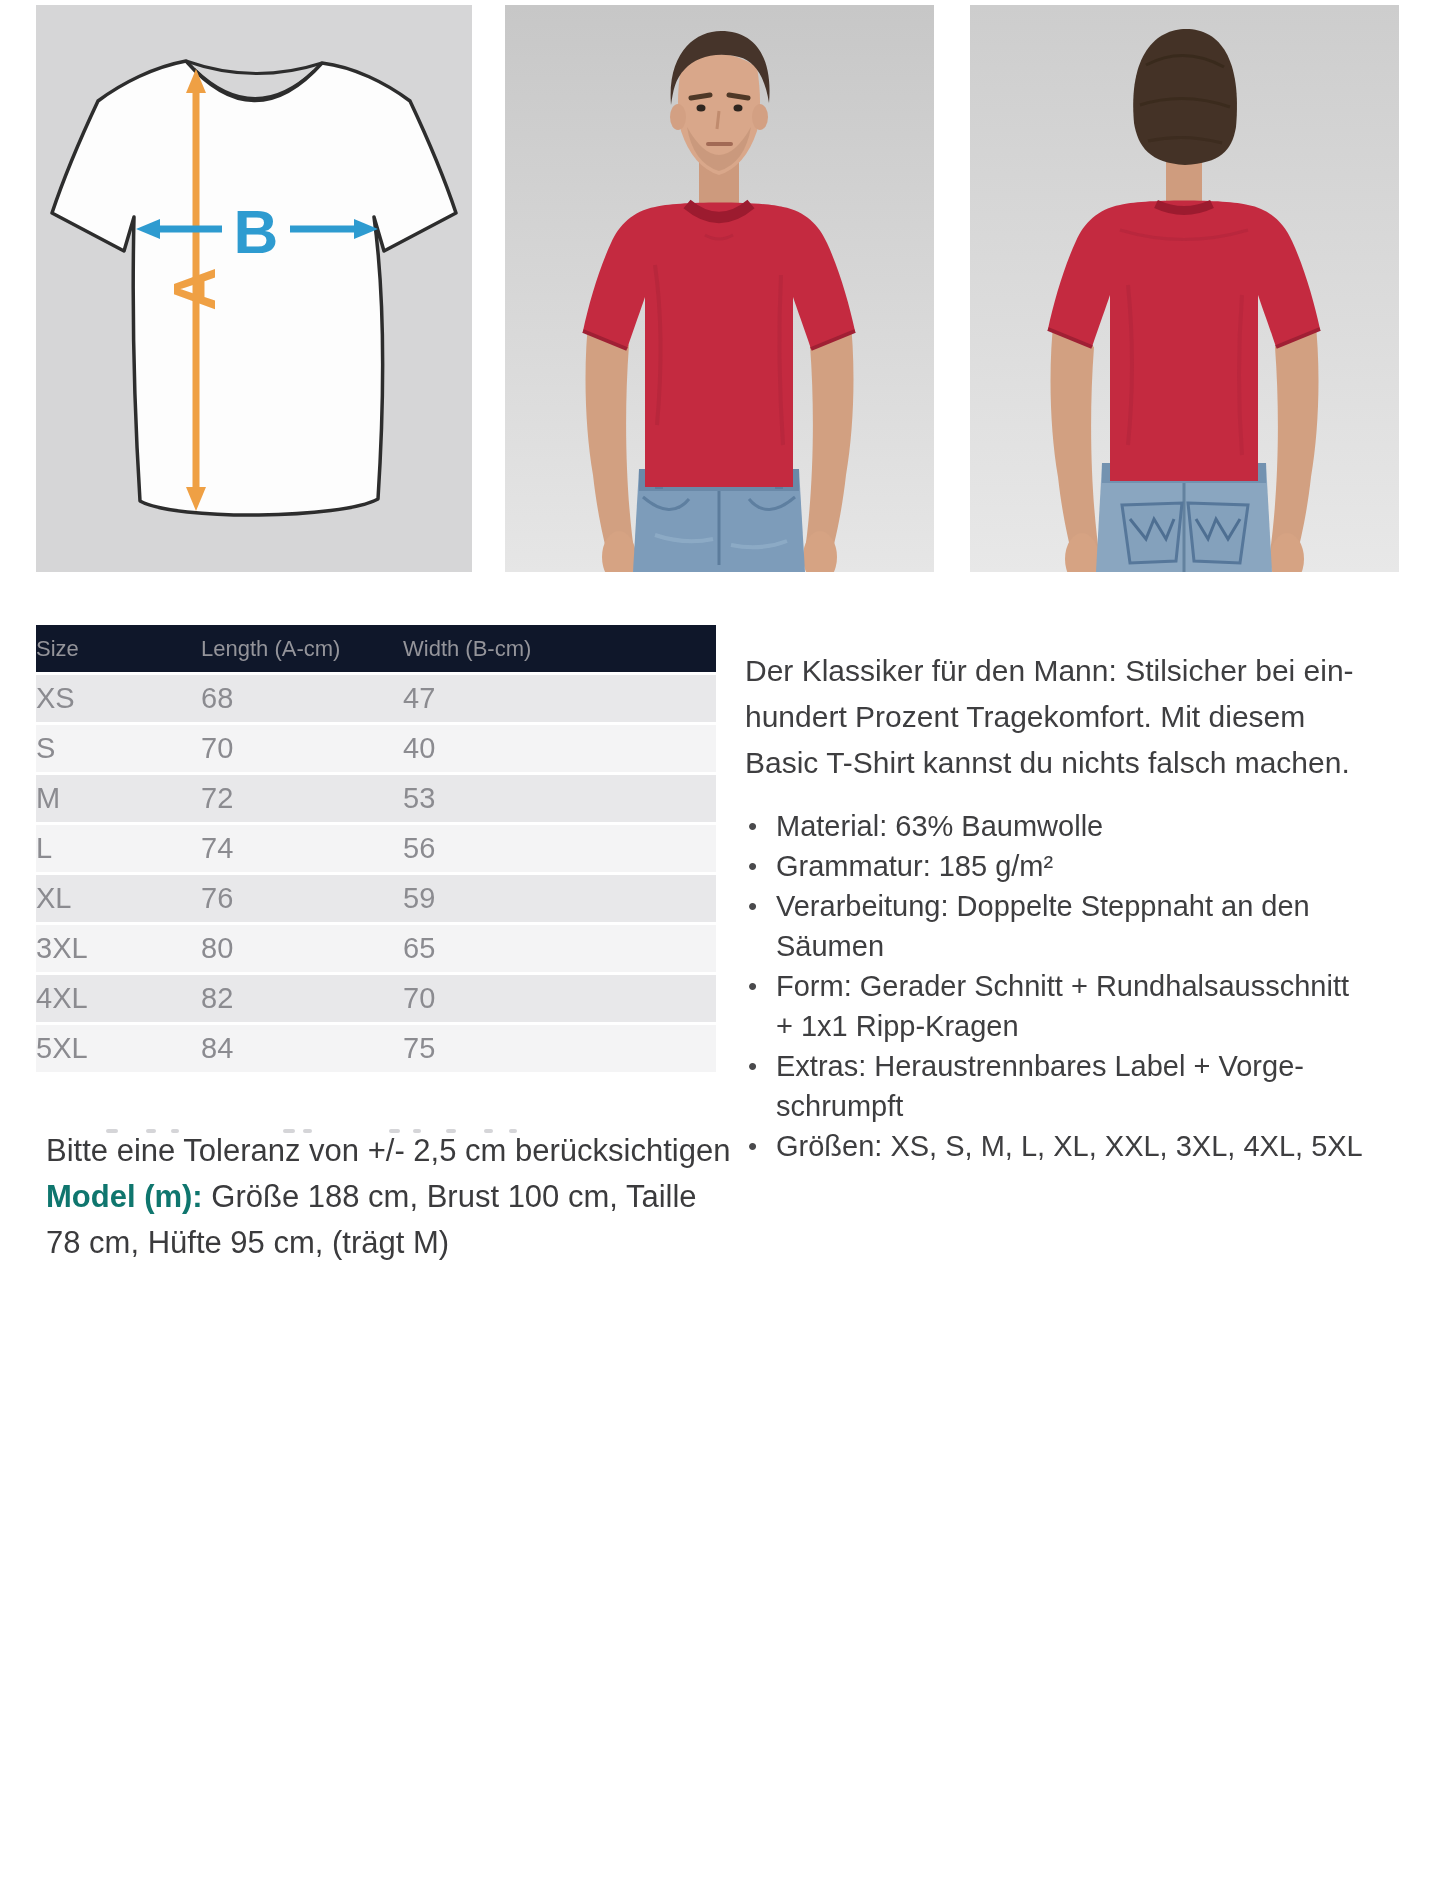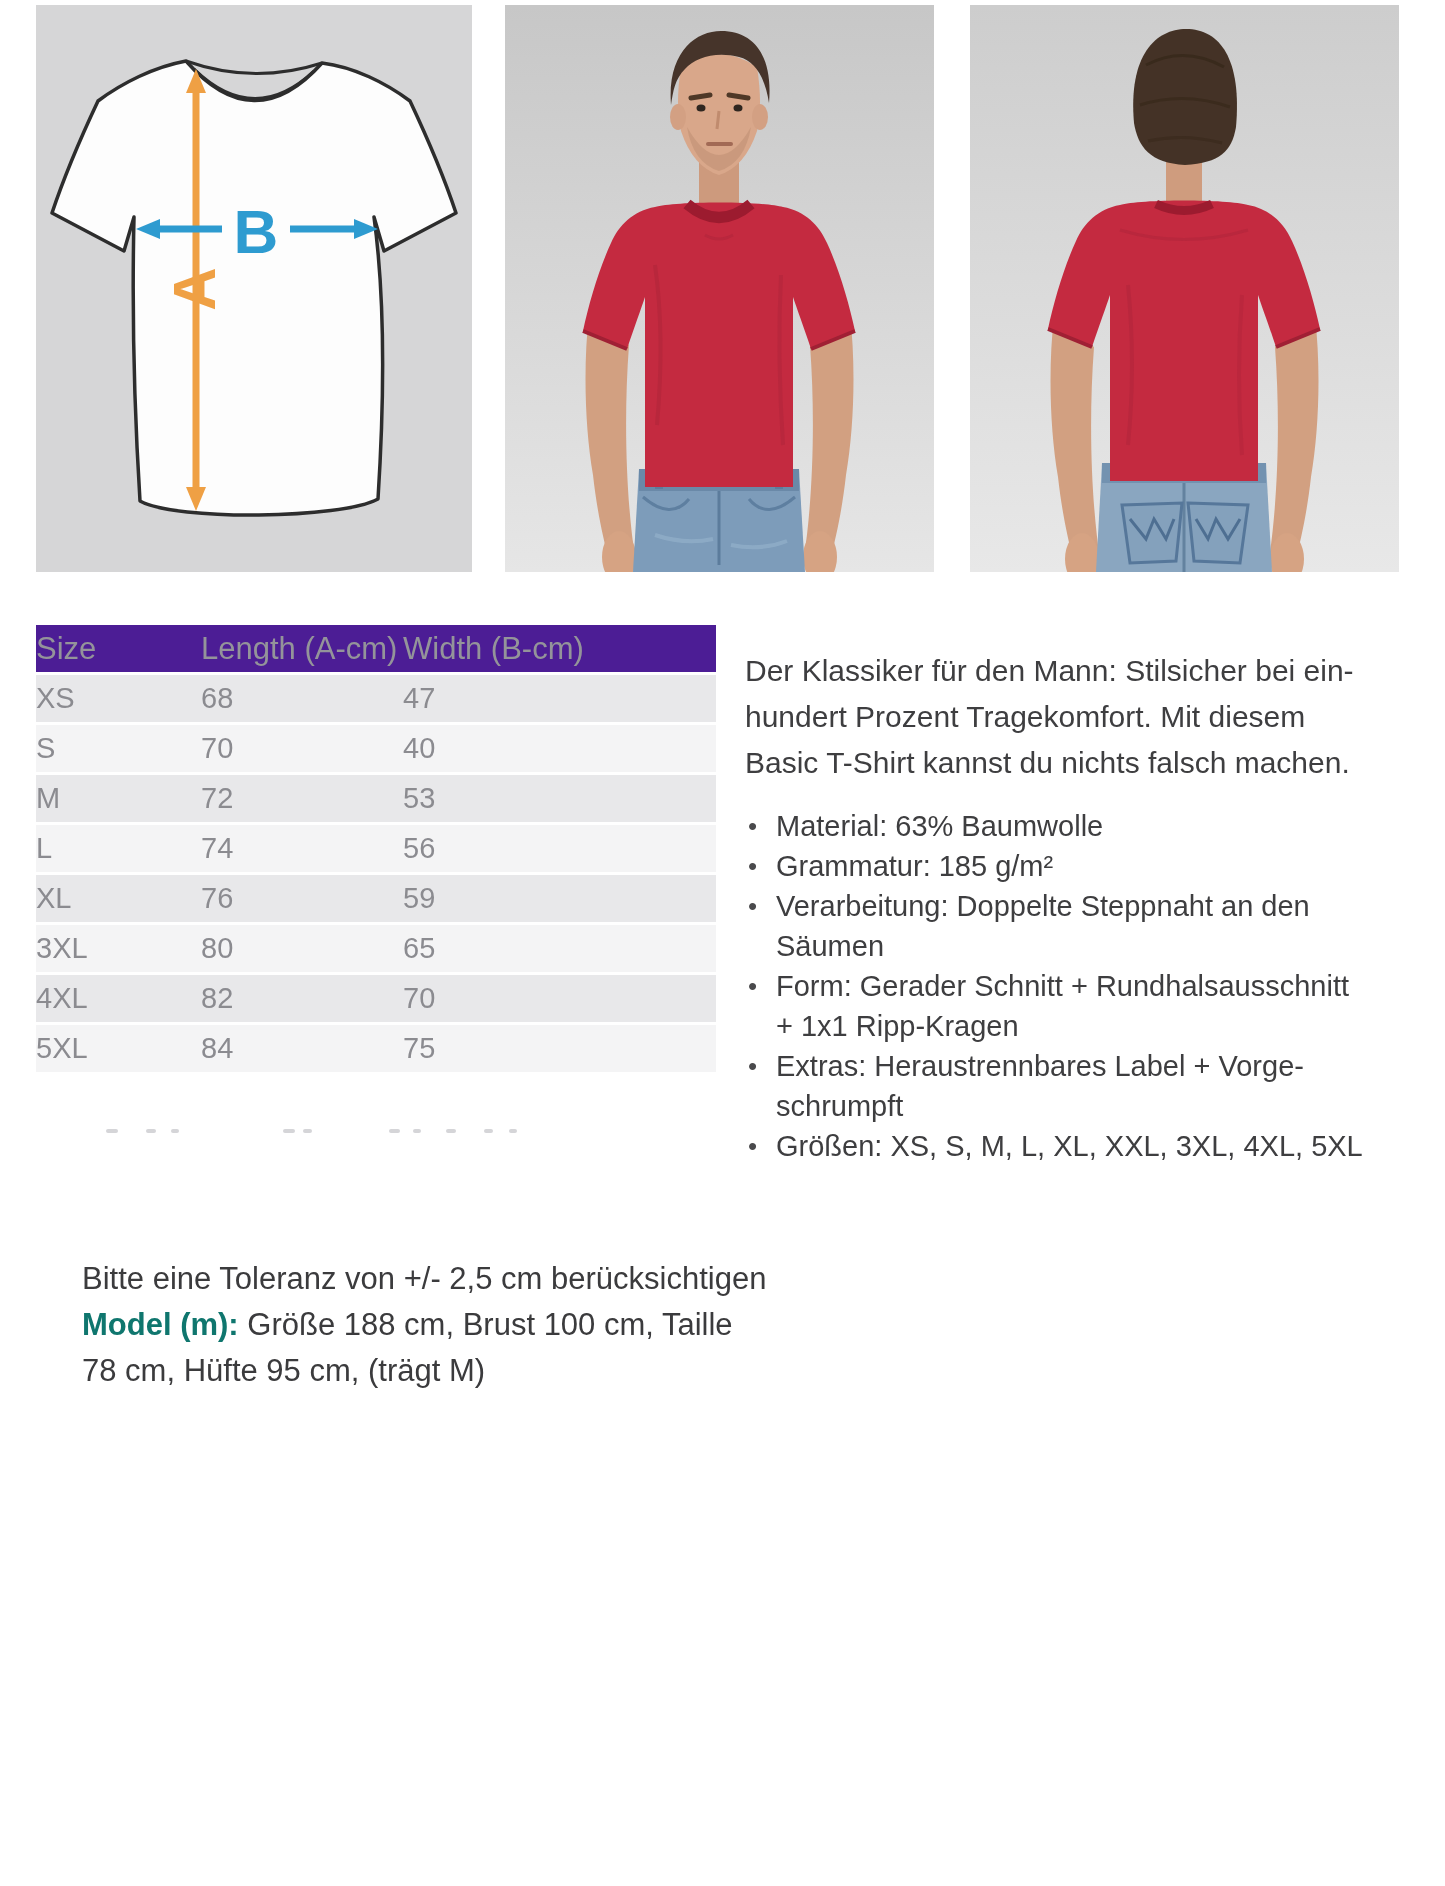--- a/index.html
+++ b/index.html
@@ -9,41 +9,41 @@
   
   .panel{position:absolute;top:5px;height:567px;overflow:hidden;}
   #panel-diagram{left:36px;width:436px;background:#d6d6d7;}
   #panel-front{left:505px;width:429px;}
   #panel-back{left:970px;width:429px;}
   .panel svg{display:block;width:100%;height:100%;}
 
   
   .size-table-wrap{position:absolute;left:36px;top:622px;width:680px;}
   table.size-table{width:680px;border-collapse:separate;border-spacing:0 3px;table-layout:fixed;}
-  table.size-table th{height:47px;background:#4c1d95;color:#94949a;font-weight:400;
-      font-size:31px;text-align:left;vertical-align:middle;padding:0;}
+  table.size-table th{height:47px;background:#0f172a;color:#94949a;font-weight:400;
+      font-size:22px;text-align:left;vertical-align:middle;padding:0;}
   table.size-table td{height:47px;font-size:29px;color:#8b8b90;vertical-align:middle;padding:0;}
   table.size-table tr td{background:#f4f4f5;}
   table.size-table tr:nth-child(odd) td{background:#e8e8ea;}
   th.c1,td.c1{padding-left:28px;}
   td.c2{padding-left:8px;}
   td.c3{padding-left:48px;}
 
   .artifact{position:absolute;top:1129px;height:4px;background:#d5d5d8;border-radius:2px;}
 
   
   .desc{position:absolute;left:745px;top:612px;width:660px;color:#3e3e40;margin-top:36px;}
   .desc-intro div{font-size:30px;line-height:46px;white-space:nowrap;}
   ul.bullets{list-style:none;margin:20px 0 0 0;padding:0;}
   ul.bullets li{display:flex;align-items:flex-start;}
   .bullet-marker{width:28px;flex:0 0 28px;font-size:26px;line-height:40px;color:#4a4a4c;padding-left:3px;}
   .bullet-lines div{font-size:29px;line-height:40px;white-space:nowrap;}
 
   
-  .footnote{position:absolute;left:46px;top:1256px;width:680px;color:#3b3b3d;margin-left:36px;}
+  .footnote{position:absolute;left:46px;top:1128px;width:680px;color:#3b3b3d;}
   .footnote div{font-size:31px;line-height:46px;white-space:nowrap;}
   .footnote .bold{font-weight:bold;color:#0f766e;}
 </style>
 </head>
 <body>
 
 <div class="page">
 
   <div class="panel" id="panel-diagram">
     <svg viewBox="0 0 436 567">

